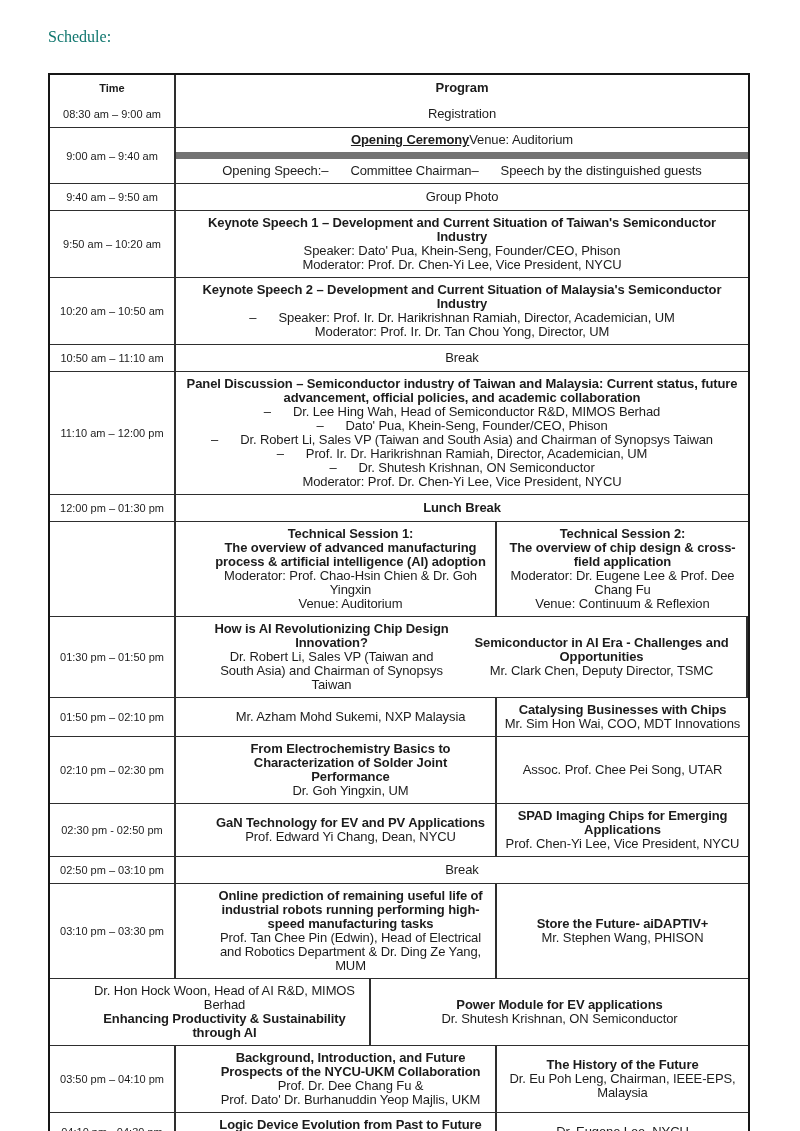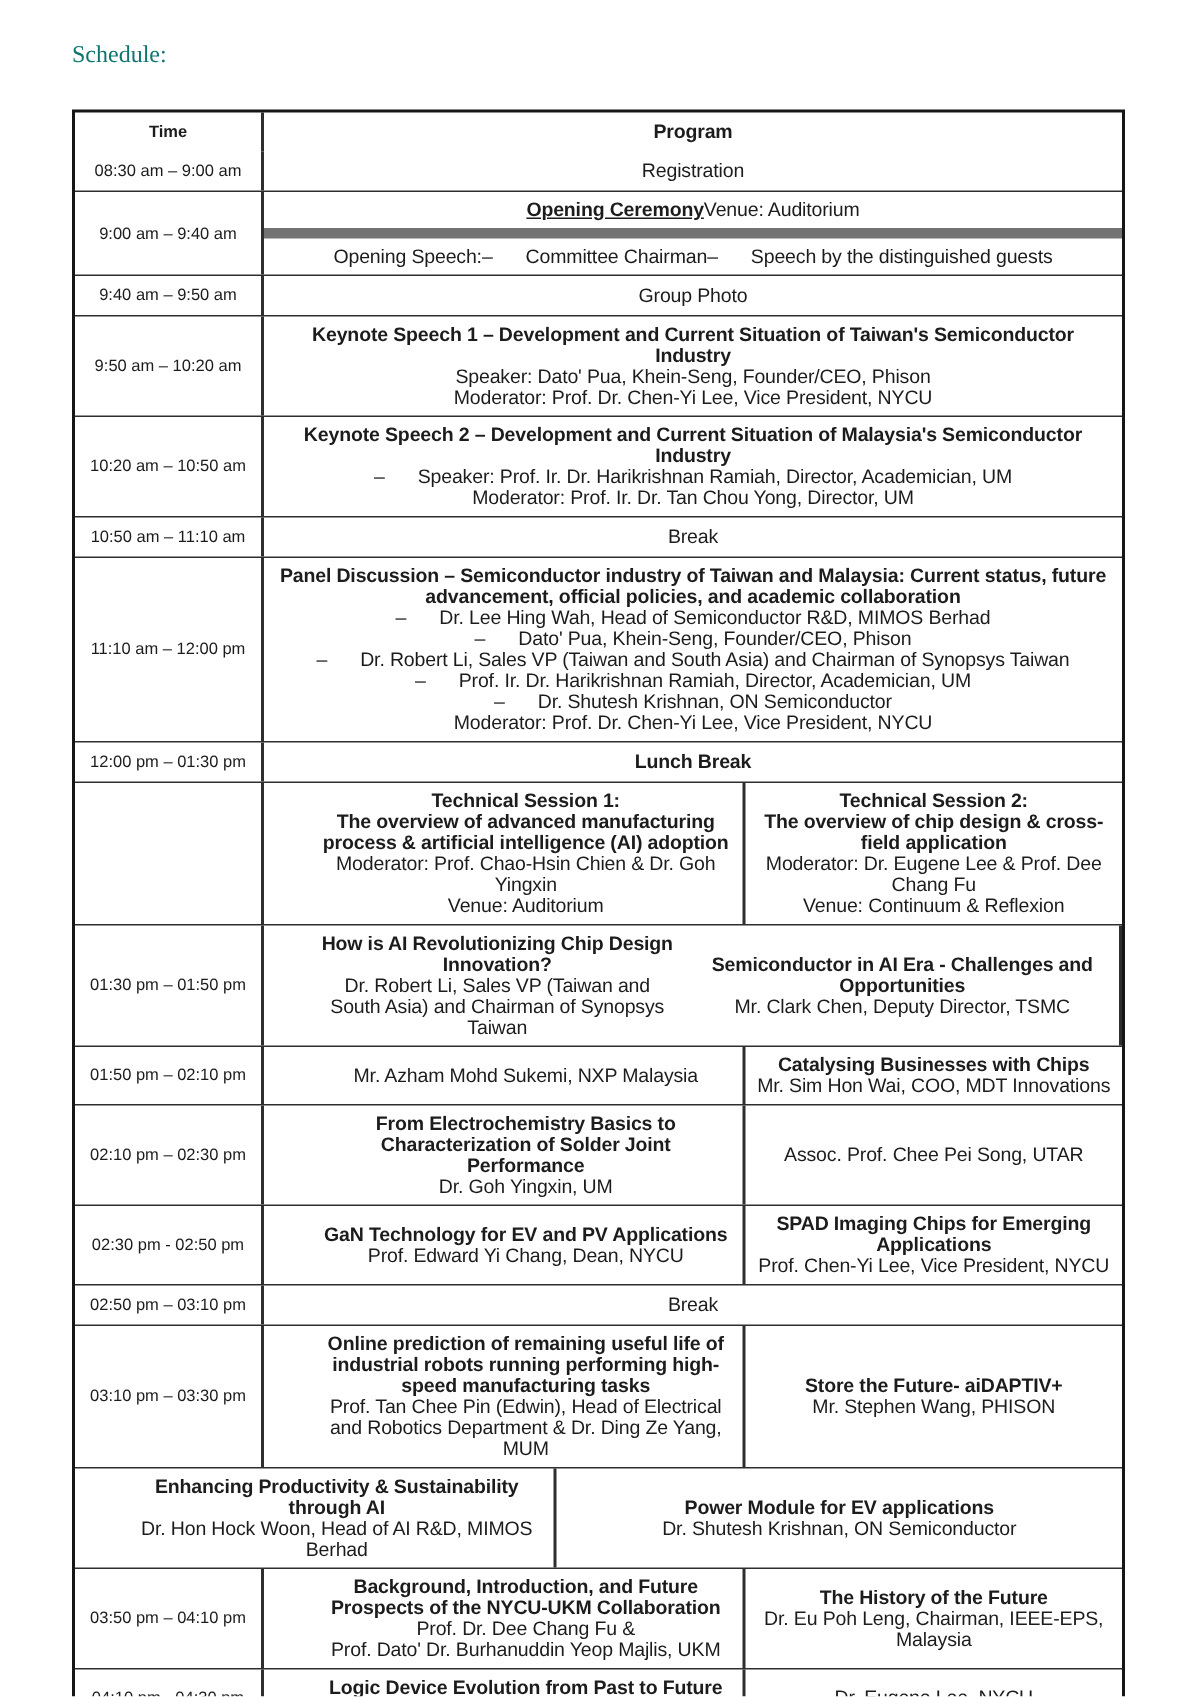--- a/index.html
+++ b/index.html
@@ -216,22 +216,22 @@
             </div>
             <div class="col right">
               <div class="line b">Store the Future- aiDAPTIV+</div>
               <div class="line">Mr. Stephen Wang, PHISON</div>
             </div>
           </div>
         </div>
         <div class="row">
           <div class="pcell double">
             <div class="col left">
+              <div class="line">Dr. Hon Hock Woon, Head of AI R&amp;D, MIMOS Berhad</div>
               <div class="line b">Enhancing Productivity &amp; Sustainability through AI</div>
-              <div class="line">Dr. Hon Hock Woon, Head of AI R&amp;D, MIMOS Berhad</div>
             </div>
             <div class="col right">
               <div class="line b">Power Module for EV applications</div>
               <div class="line">Dr. Shutesh Krishnan, ON Semiconductor</div>
             </div>
           </div>
         </div>
         <div class="row">
           <div class="tcell">03:50 pm – 04:10 pm</div>
           <div class="pcell double">

